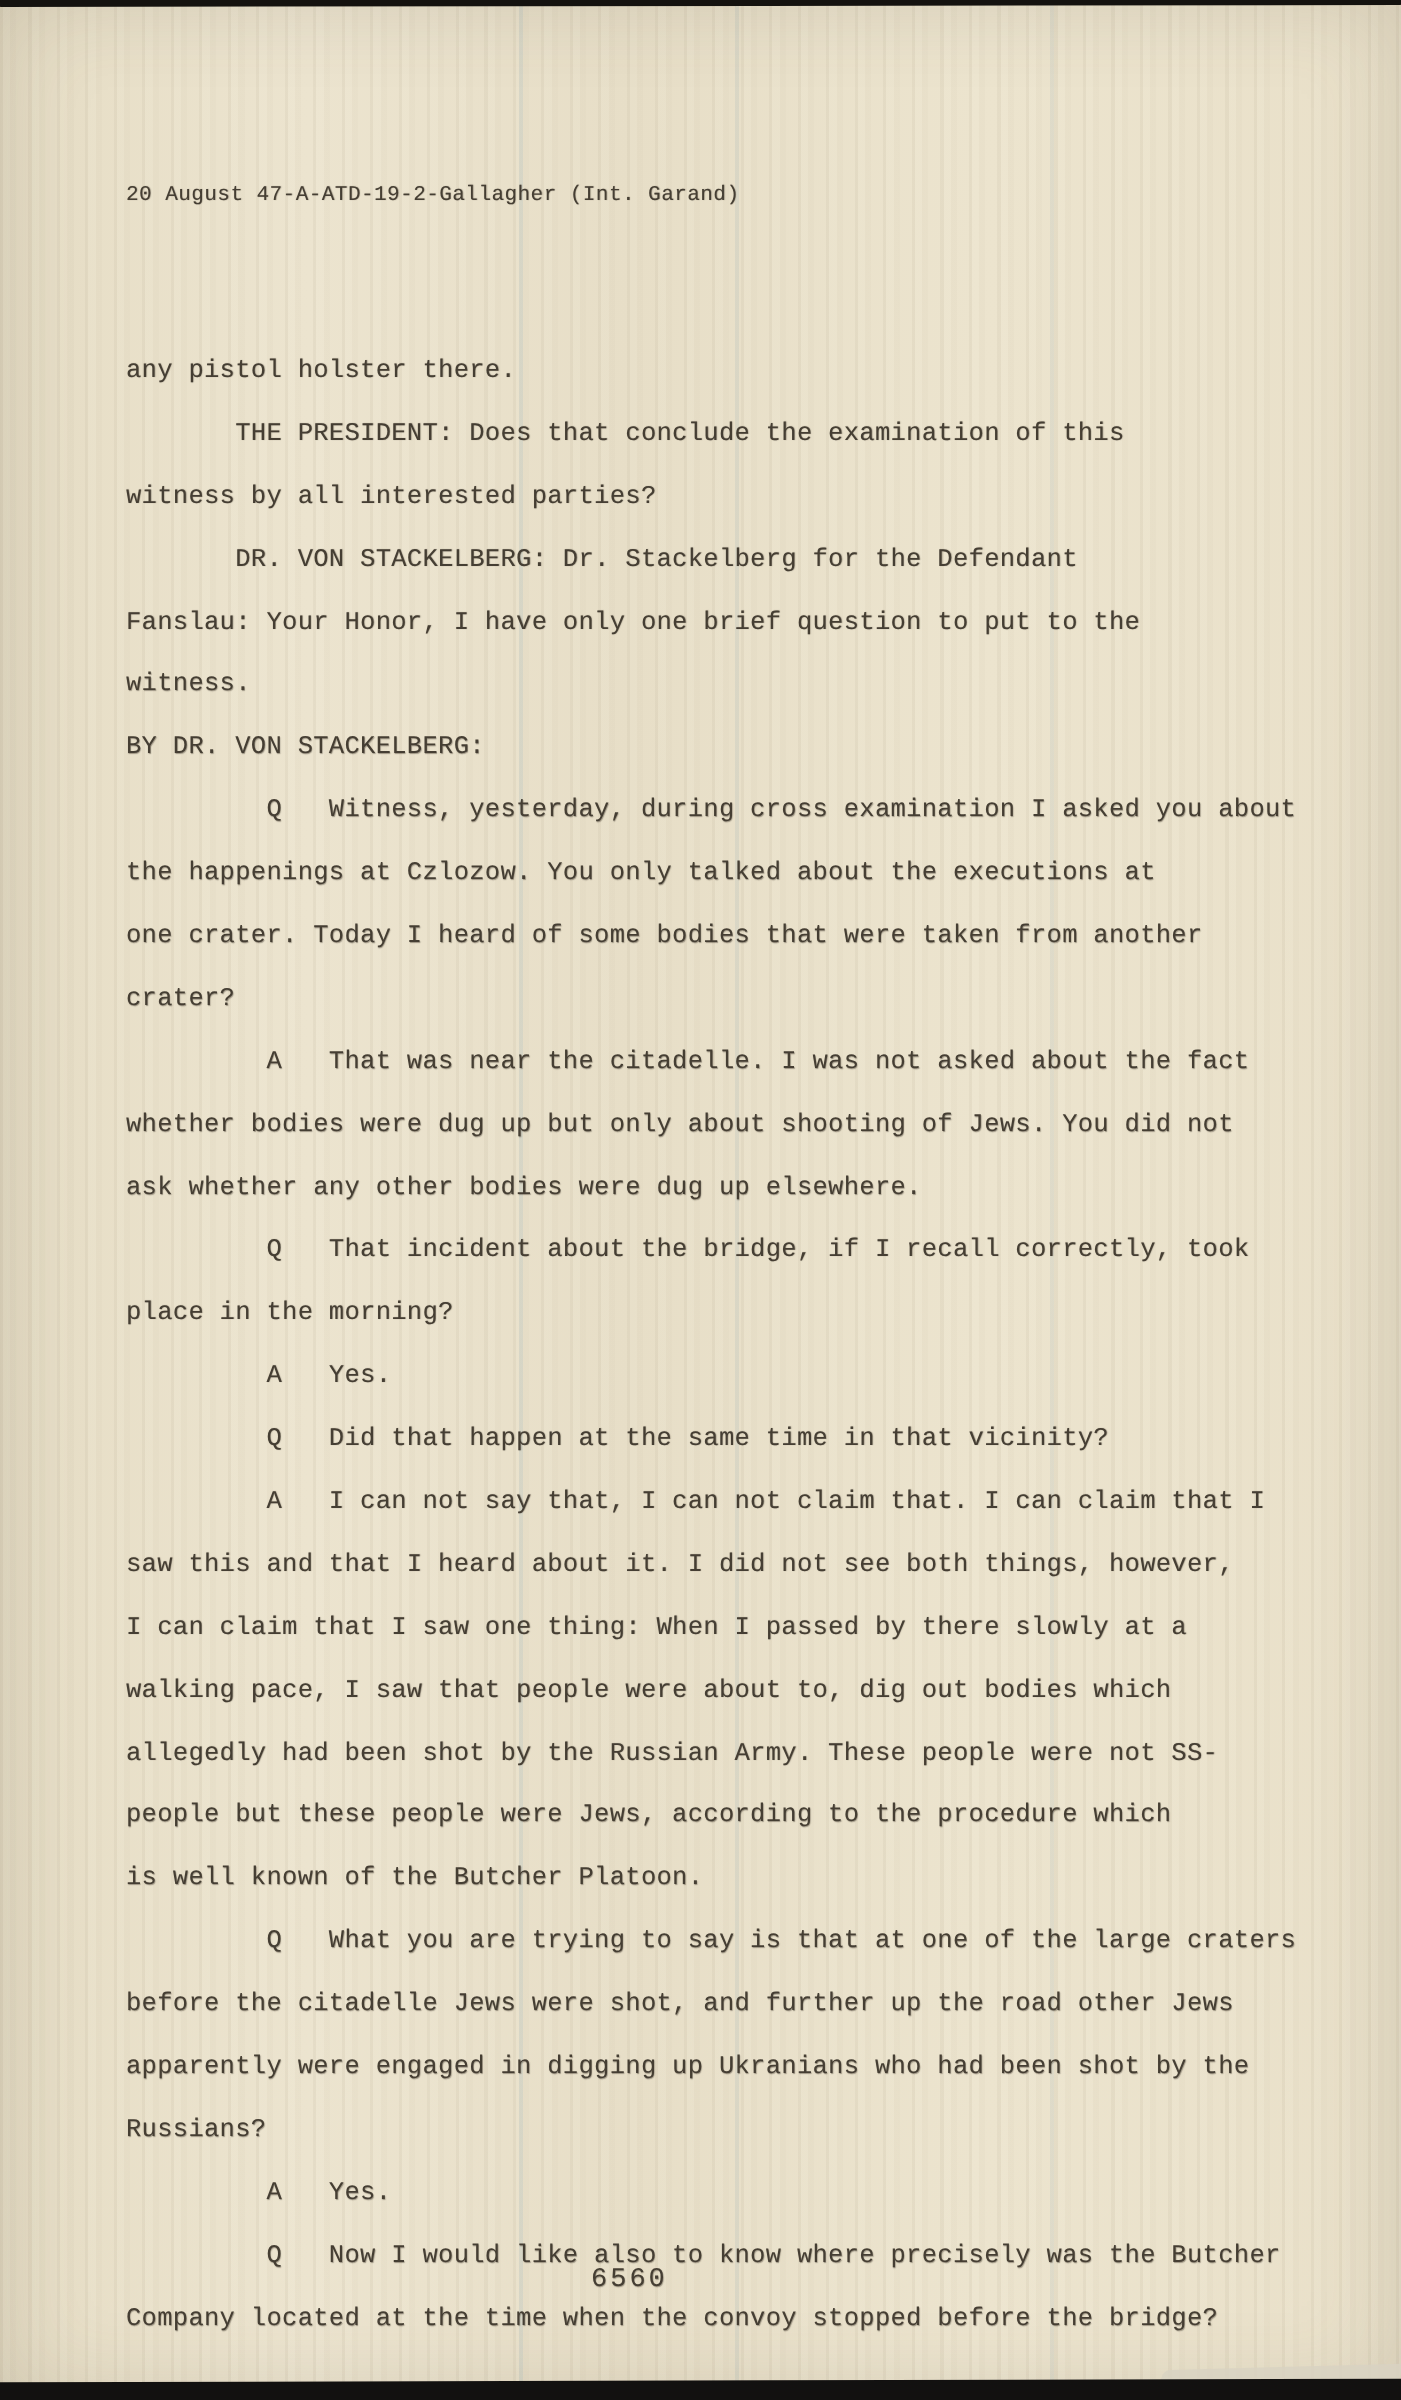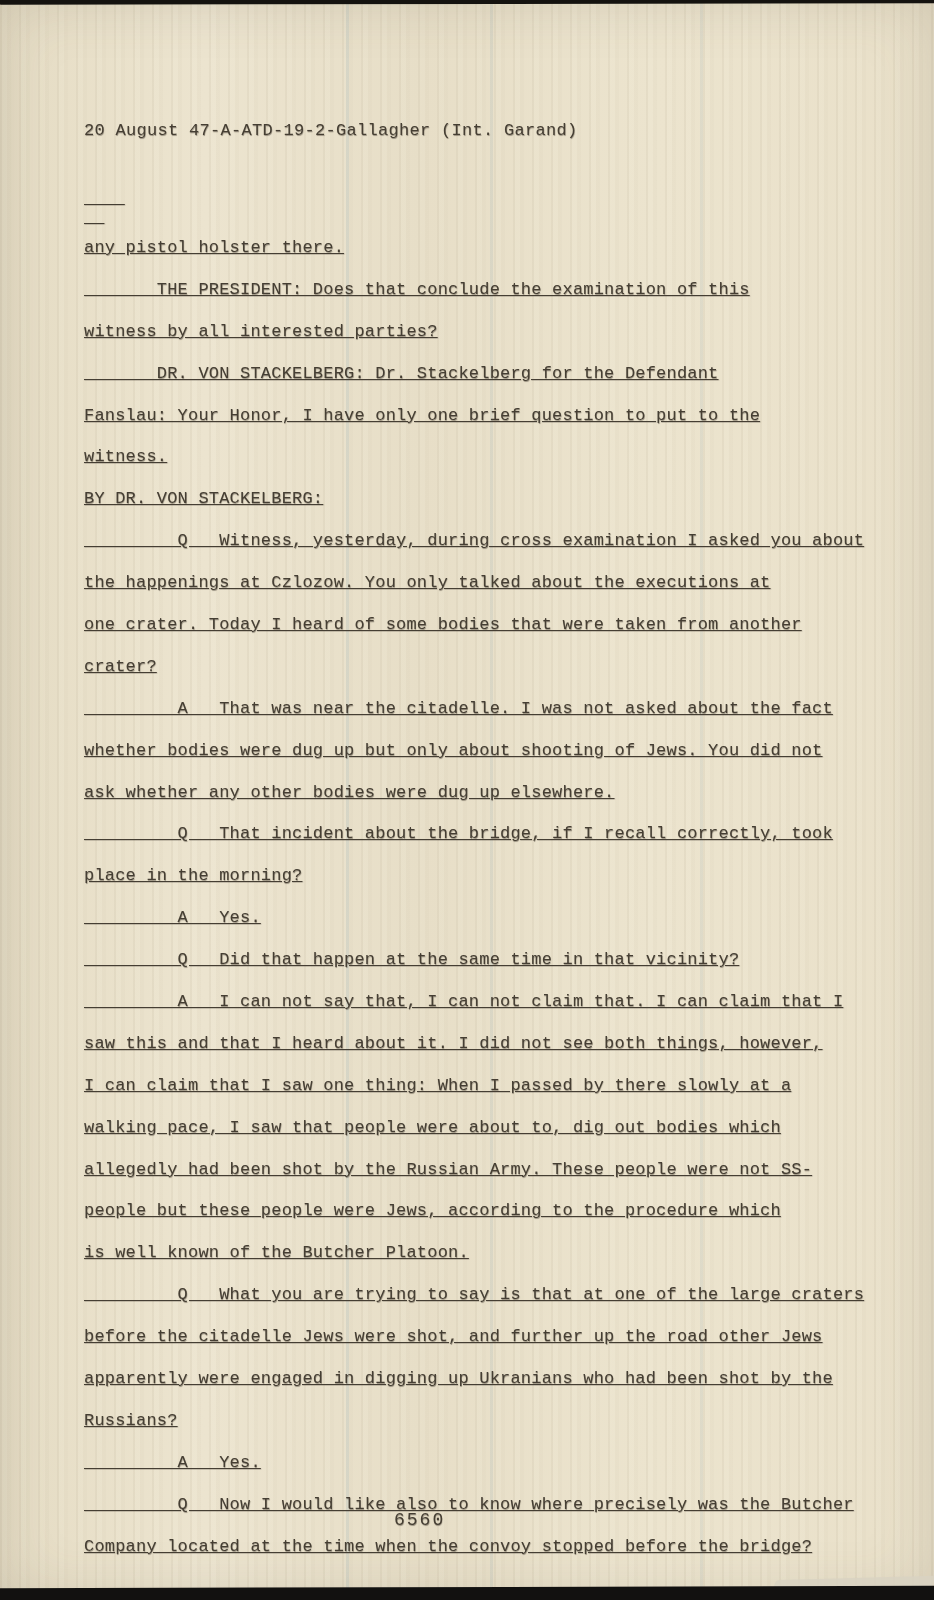--- a/index.html
+++ b/index.html
@@ -60,31 +60,30 @@
     opacity: 0.85;
   }
   .ink {
     text-shadow: 0.4px 0.5px 0.7px rgba(62,54,42,0.45);
     white-space: pre;
   }
   .header {
     position: absolute;
     left: 84px;
     top: 68px;
-    font-size: 17px;
+    font-size: 14px;
     line-height: 25px;
     letter-spacing: 0.3px;
   }
   .body-lines {
     position: absolute;
     left: 84px;
     top: 170px;
     width: 810px;
     font-size: 17px;
-    text-decoration: underline;
   }
   .body-lines .line {
     height: 41.9px;
     line-height: 41.9px;
     letter-spacing: 0.2px;
   }
   .pagenum {
     position: absolute;
     left: 394px;
     top: 1508px;

